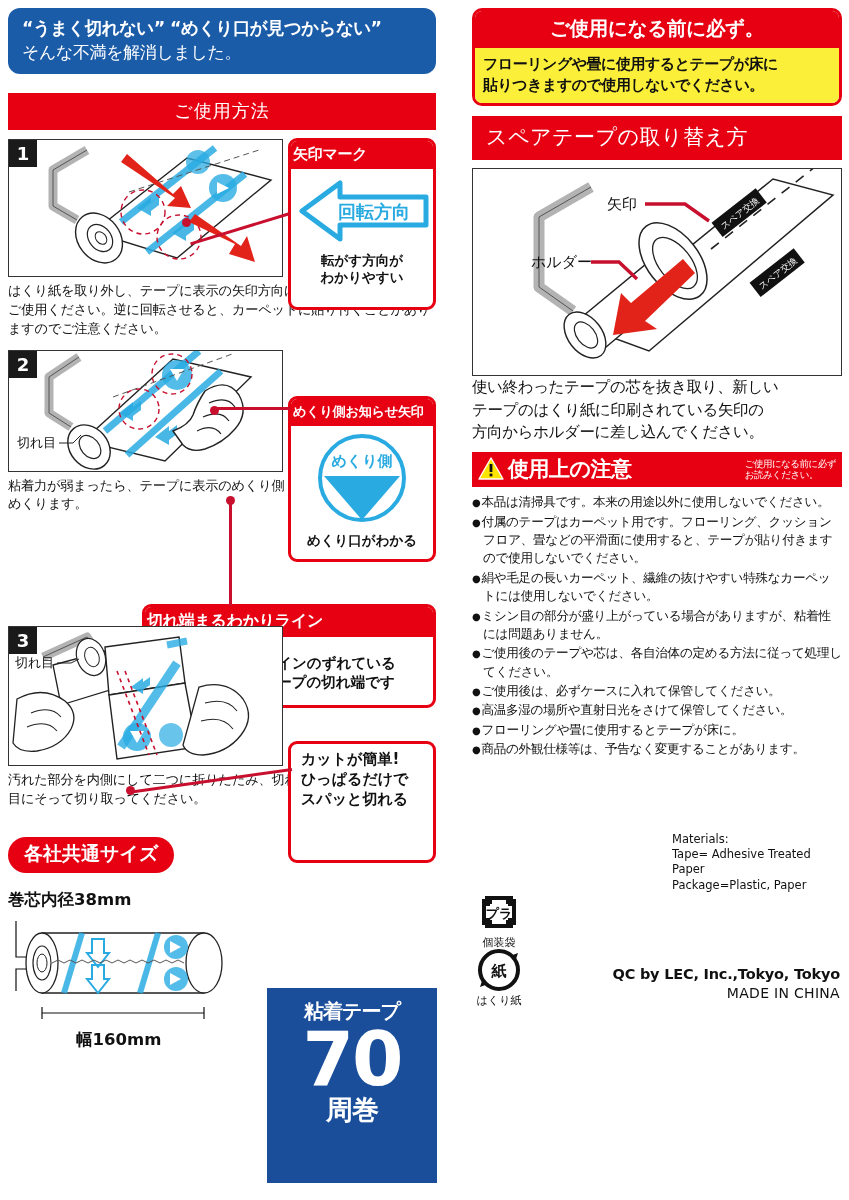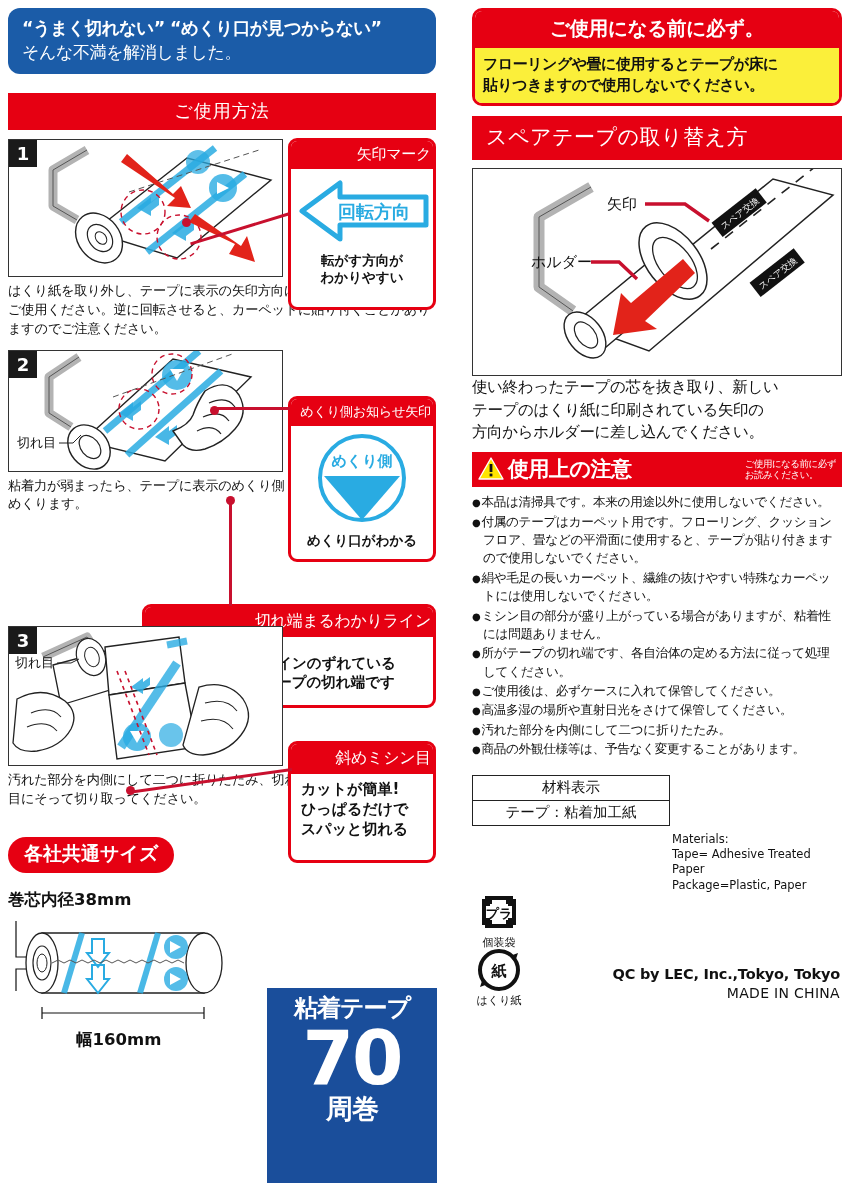--- a/index.html
+++ b/index.html
@@ -53,43 +53,43 @@
 
   
   .callout {
     position: absolute;
     border: 3px solid #e60012;
     border-radius: 9px;
     background: #fff;
     overflow: hidden;
   }
   .callout .ctitle {
-    background: #e60012; color: #fff; font-weight: normal;
-    text-align: right; padding: 4px 2px 5px 2px; font-size: 15px; letter-spacing: -0.3px;
+    background: #e60012; color: #fff; font-weight: bold;
+    text-align: left; padding: 4px 2px 5px 2px; font-size: 15px; letter-spacing: -0.3px;
   }
   .callout .cbody { padding: 6px 5px 7px 5px; text-align: center; }
   .callout .ccap { font-size: 13.5px; font-weight: bold; line-height: 1.25; color: #111; }
 
   
   .leader { position: absolute; background: #c8102e; z-index: 5; }
   .dot { position: absolute; width: 9px; height: 9px; border-radius: 50%; background: #c8102e; z-index: 6; }
 
   
   .pill-red {
     display: inline-block; background: #e60012; color: #fff;
     font-weight: bold; font-size: 19px; border-radius: 18px;
     padding: 4px 16px 6px 16px; letter-spacing: 0px;
   }
   .dim-label { font-size: 16.5px; font-weight: bold; color: #111; }
 
   .blue-square {
     position: absolute; background: #1a4e9b; color: #fff;
     text-align: center;
   }
-  .bs-1 { font-size: 24px; font-weight: bold; letter-spacing: -1px; margin-top: 4px; }
+  .bs-1 { font-size: 20px; font-weight: bold; letter-spacing: -1px; margin-top: 10px; }
   .bs-2 { font-size: 74px; font-weight: bold; line-height: 0.82; margin-top: 4px; letter-spacing: -2px; }
   .bs-3 { font-size: 27px; font-weight: bold; margin-top: 2px; letter-spacing: -1px; }
 
   
   .warn-card { border: 3px solid #e60012; border-radius: 10px; overflow: hidden; margin-top: 8px; }
   .warn-card .wt { background: #e60012; color: #fff; font-weight: bold; font-size: 19.5px; text-align: center; padding: 4px 0 6px 0; letter-spacing: -0.3px; }
   .warn-card .wb { background: #fbef3a; color: #111; font-size: 15px; font-weight: bold; line-height: 1.38; padding: 6px 8px 8px 8px; letter-spacing: -0.5px; }
 
   .spare-illus { border: 1.5px solid #333; background: #fff; position: relative; overflow: hidden; margin-top: 8px; height: 208px; }
   .spare-text { font-size: 15.5px; line-height: 1.44; color: #111; margin-top: 0; letter-spacing: -0.4px; }
@@ -289,21 +289,20 @@
           <path d="M192 94 q22 -6 32 8" stroke="#222" stroke-width="1.1" fill="none"></path>
 
           <text x="6" y="40" font-family="'DejaVu Sans','Liberation Sans',sans-serif" font-size="13" fill="#111">切れ目</text>
           <path d="M48 36 L62 36 L70 32" stroke="#222" stroke-width="1" fill="none"></path>
         </svg>
       </div>
       <div class="step-body">汚れた部分を内側にして二つに折りたたみ、切れ目のある側からミシン目にそって切り取ってください。</div>
     </div>
 
     <div class="callout" style="left:280px; top:741px; width:148px; height:122px;">
-      <div class="ctitle" style="font-size:16px;">斜めミシン目</div>
       <div class="cbody" style="padding:6px 0 0 10px;text-align:left;">
         <div class="ccap" style="text-align:left;font-size:15px;line-height:1.32;">
           <div>カットが簡単!</div>
           <div>ひっぱるだけで</div>
           <div>スパッと切れる</div>
         </div>
       </div>
     </div>
     <div class="leader" style="left:122px; top:768px; width:162px; height:3px; transform:rotate(-8deg); transform-origin:right center;"></div>
     <div class="dot" style="left:118px; top:786px;"></div>
@@ -412,31 +411,27 @@
         <span style="display:block;">ご使用になる前に必ず</span>
         <span style="display:block;">お読みください。</span>
       </span>
     </div>
 
     <ul class="bullets">
       <li>本品は清掃具です。本来の用途以外に使用しないでください。</li>
       <li>付属のテープはカーペット用です。フローリング、クッションフロア、畳などの平滑面に使用すると、テープが貼り付きますので使用しないでください。</li>
       <li>絹や毛足の長いカーペット、繊維の抜けやすい特殊なカーペットには使用しないでください。</li>
       <li>ミシン目の部分が盛り上がっている場合がありますが、粘着性には問題ありません。</li>
-      <li>所がテープの切れ端です、各自治体の定める方法に従って処理してください。</li>
+      <li>ご使用後のテープや芯は、各自治体の定める方法に従って処理してください。</li>
       <li>ご使用後は、必ずケースに入れて保管してください。</li>
       <li>高温多湿の場所や直射日光をさけて保管してください。</li>
-      <li>汚れた部分を内側にして二つに折りたたみ。</li>
+      <li>フローリングや畳に使用するとテープが床に。</li>
       <li>商品の外観仕様等は、予告なく変更することがあります。</li>
     </ul>
 
-    <div class="mat-table">
-      <div class="r1">材料表示</div>
-      <div>テープ：粘着加工紙</div>
-    </div>
 
     <div class="mat-en">
       <div>Materials:</div>
       <div>Tape= Adhesive Treated Paper</div>
       <div>Package=Plastic, Paper</div>
     </div>
 
     <div class="recyc" style="top:890px;">
       <svg width="46" height="44" viewBox="0 0 46 44">
         <path d="M9 6 L37 6 L37 14 L30 14 L30 10 L16 10 L16 14 L9 14 Z" fill="#111"></path>

